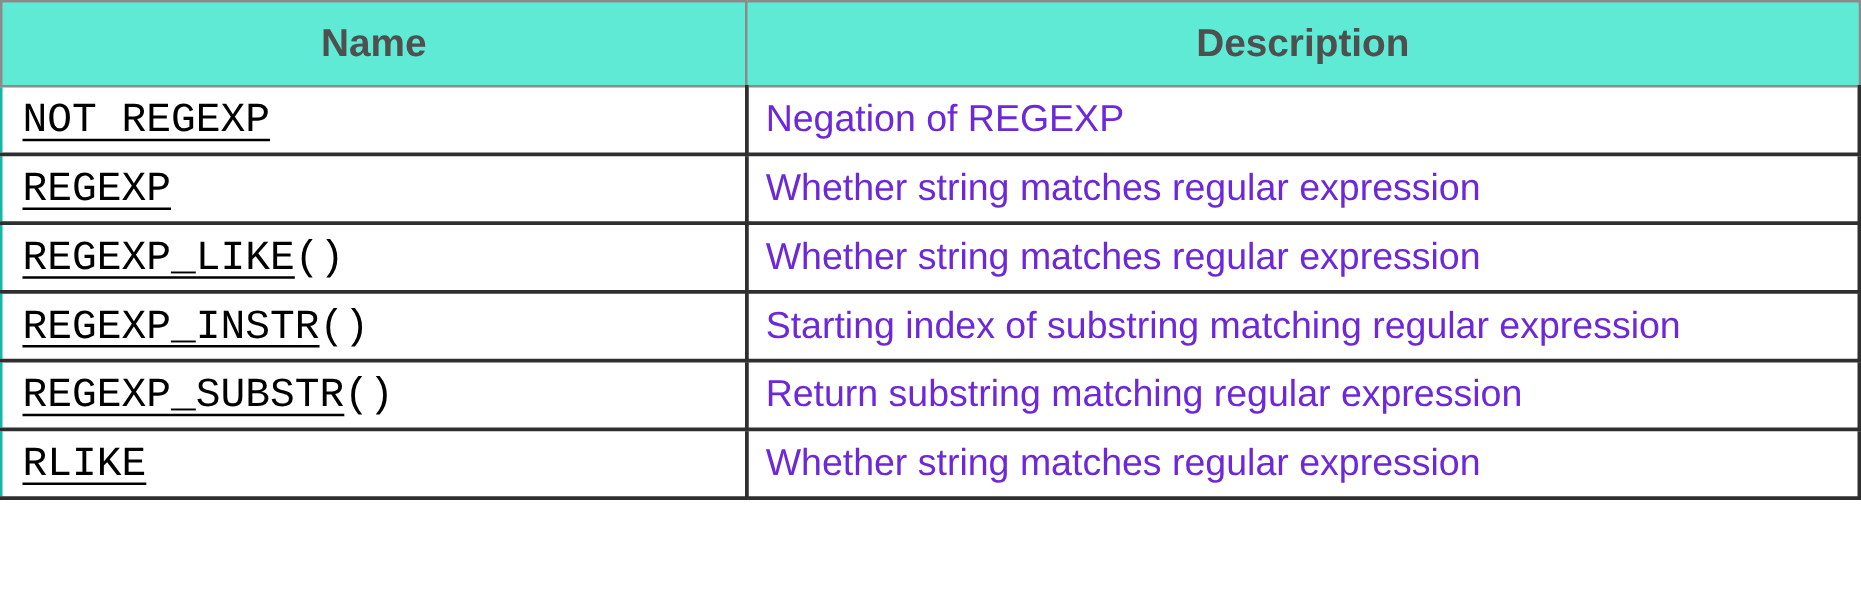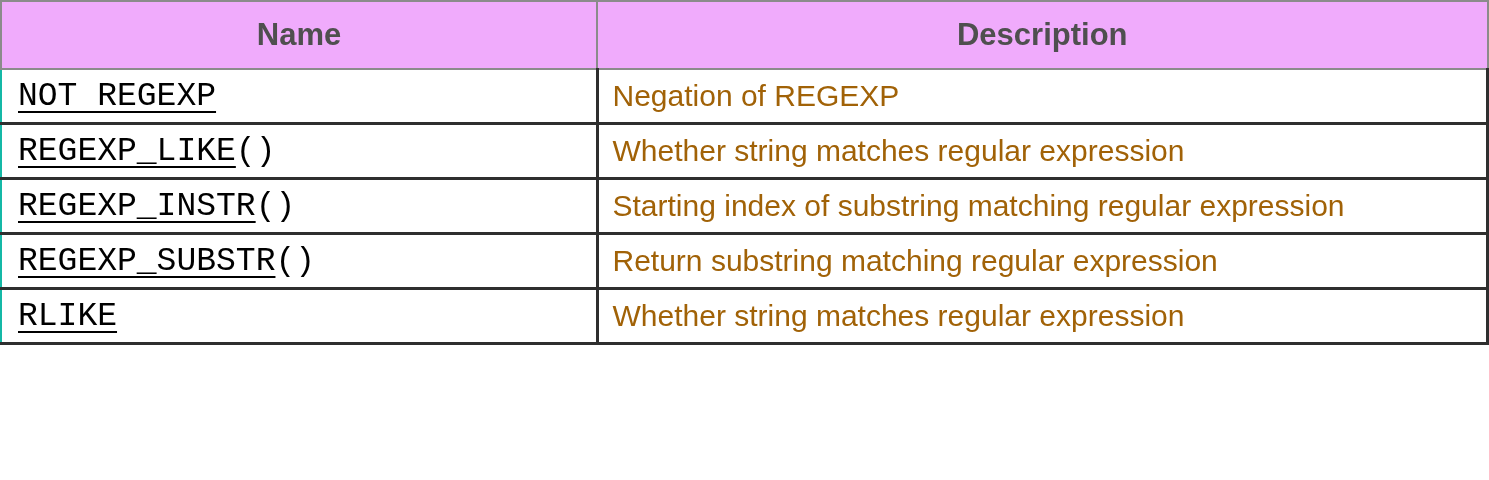--- a/index.html
+++ b/index.html
@@ -20,21 +20,21 @@
   
   .doc-table thead th {
     border: 2px solid #8b8b8b;
     height: 64px;
     font-family: "Liberation Sans", sans-serif;
     font-weight: bold;
     font-size: 31px;
     color: #4f4f4f;
     text-align: center;
     vertical-align: middle;
-    background: #f0abfc;
+    background: #5eead4;
   }
 
   
   .doc-table tbody td {
     border-bottom: 3px solid #2f2f2f;
     height: 52px;
     vertical-align: middle;
     background: #ffffff;
   }
   .doc-table tbody td.name-cell {
@@ -44,21 +44,21 @@
     font-size: 33px;
     color: #000000;
     padding: 0 0 0 16px;
     white-space: nowrap;
     overflow: hidden;
   }
   .doc-table tbody td.desc-cell {
     border-right: 3px solid #2f2f2f;
     font-family: "Liberation Sans", sans-serif;
     font-size: 30px;
-    color: #a16207;
+    color: #6d28d9;
     padding: 0 0 0 14px;
     white-space: nowrap;
     overflow: hidden;
   }
   .func-link {
     color: #000000;
     text-decoration: underline;
     text-decoration-thickness: 2px;
     text-underline-offset: 6px;
     text-decoration-skip-ink: none;
@@ -81,20 +81,24 @@
       <th>Name</th>
       <th>Description</th>
     </tr>
   </thead>
   <tbody id="table-body">
   <tr>
     <td class="name-cell"><a class="func-link">NOT REGEXP</a><span class="func-suffix"></span></td>
     <td class="desc-cell">Negation of REGEXP</td>
   </tr>
 
+  <tr>
+    <td class="name-cell"><a class="func-link">REGEXP</a><span class="func-suffix"></span></td>
+    <td class="desc-cell">Whether string matches regular expression</td>
+  </tr>
 
   <tr>
     <td class="name-cell"><a class="func-link">REGEXP_LIKE</a><span class="func-suffix">()</span></td>
     <td class="desc-cell">Whether string matches regular expression</td>
   </tr>
 
   <tr>
     <td class="name-cell"><a class="func-link">REGEXP_INSTR</a><span class="func-suffix">()</span></td>
     <td class="desc-cell">Starting index of substring matching regular expression</td>
   </tr>

